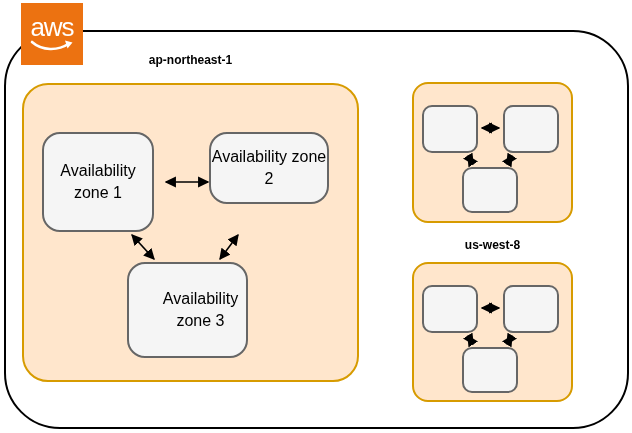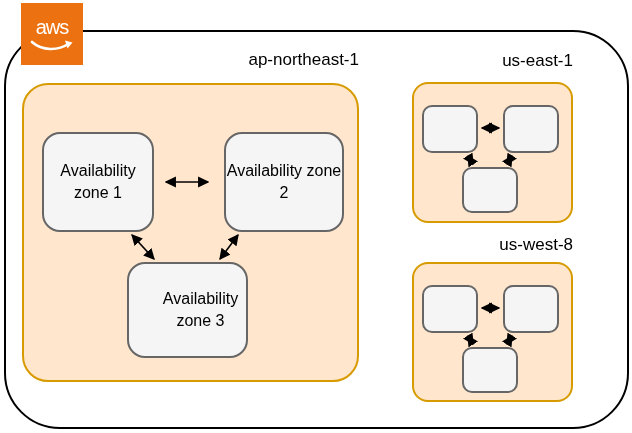--- a/index.html
+++ b/index.html
@@ -21,52 +21,52 @@
   }
 
   
   .aws-logo {
     left:21px; top:3px; width:62px; height:62px;
     background:var(--aws-logo-bg,#EC7211);
     z-index:3;
     display:flex; flex-direction:column; align-items:center; justify-content:center;
   }
   .aws-logo-text {
-    color:#ffffff; font-size:20px; line-height:24px;
+    color:#ffffff; font-size:26px; line-height:24px;
     letter-spacing:-1px; font-weight:normal;
   }
   .aws-smile { margin-top:1px; }
 
   
   .region-box {
     background:var(--region-fill,#FFE6CC);
     border:2px solid var(--region-border,#D79B00);
     z-index:2;
   }
   .region-main   { left:22px;  top:83px;  width:337px; height:299px; border-radius:26px; }
   .region-east   { left:412px; top:82px;  width:161px; height:141px; border-radius:16px; }
   .region-west   { left:412px; top:262px; width:161px; height:140px; border-radius:16px; }
 
   .region-label {
-    z-index:2; text-align:right; font-size:17px; line-height:20px;
+    z-index:2; text-align:center; font-size:12px; line-height:20px;font-weight:bold;
   }
   .label-main { left:22px;  top:50px;  width:337px; }
   .label-east { left:412px; top:51px;  width:161px; }
   .label-west { left:412px; top:235px; width:161px; }
 
   
   .zone-node {
     background:var(--node-fill,#F5F5F5);
     border:2px solid var(--node-border,#666666);
     z-index:3;
     display:flex; align-items:center; justify-content:center;
     text-align:center; font-size:16px; line-height:22px;
   }
   .az1 { left:42px;  top:132px; width:112px; height:100px; border-radius:18px; }
-  .az2 { left:224px; top:132px; width:120px; height:100px; border-radius:18px; }
+  .az2 { left:209px; top:132px; width:120px; height:72px; border-radius:18px; }
   .az3 { left:127px; top:262px; width:121px; height:96px;  border-radius:18px;padding-left:26px; }
 
   .e1 { left:422px; top:105px; width:56px; height:48px; border-radius:10px; }
   .e2 { left:503px; top:105px; width:56px; height:48px; border-radius:10px; }
   .e3 { left:462px; top:167px; width:56px; height:46px; border-radius:10px; }
 
   .w1 { left:422px; top:285px; width:56px; height:48px; border-radius:10px; }
   .w2 { left:503px; top:285px; width:56px; height:48px; border-radius:10px; }
   .w3 { left:462px; top:347px; width:56px; height:46px; border-radius:10px; }
 
@@ -92,21 +92,20 @@
       <path d="M36 0.5 L43.5 2.5 L38.5 8.5 Z" fill="#ffffff"></path>
     </svg>
   </div>
 
   <div class="abs region-label label-main">ap-northeast-1</div>
   <div class="abs region-box region-main"></div>
   <div class="abs zone-node az1">Availability zone 1</div>
   <div class="abs zone-node az2">Availability zone 2</div>
   <div class="abs zone-node az3">Availability zone 3</div>
 
-  <div class="abs region-label label-east">us-east-1</div>
   <div class="abs region-box region-east"></div>
   <div class="abs zone-node e1"></div>
   <div class="abs zone-node e2"></div>
   <div class="abs zone-node e3"></div>
 
   <div class="abs region-label label-west">us-west-8</div>
   <div class="abs region-box region-west"></div>
   <div class="abs zone-node w1"></div>
   <div class="abs zone-node w2"></div>
   <div class="abs zone-node w3"></div>

